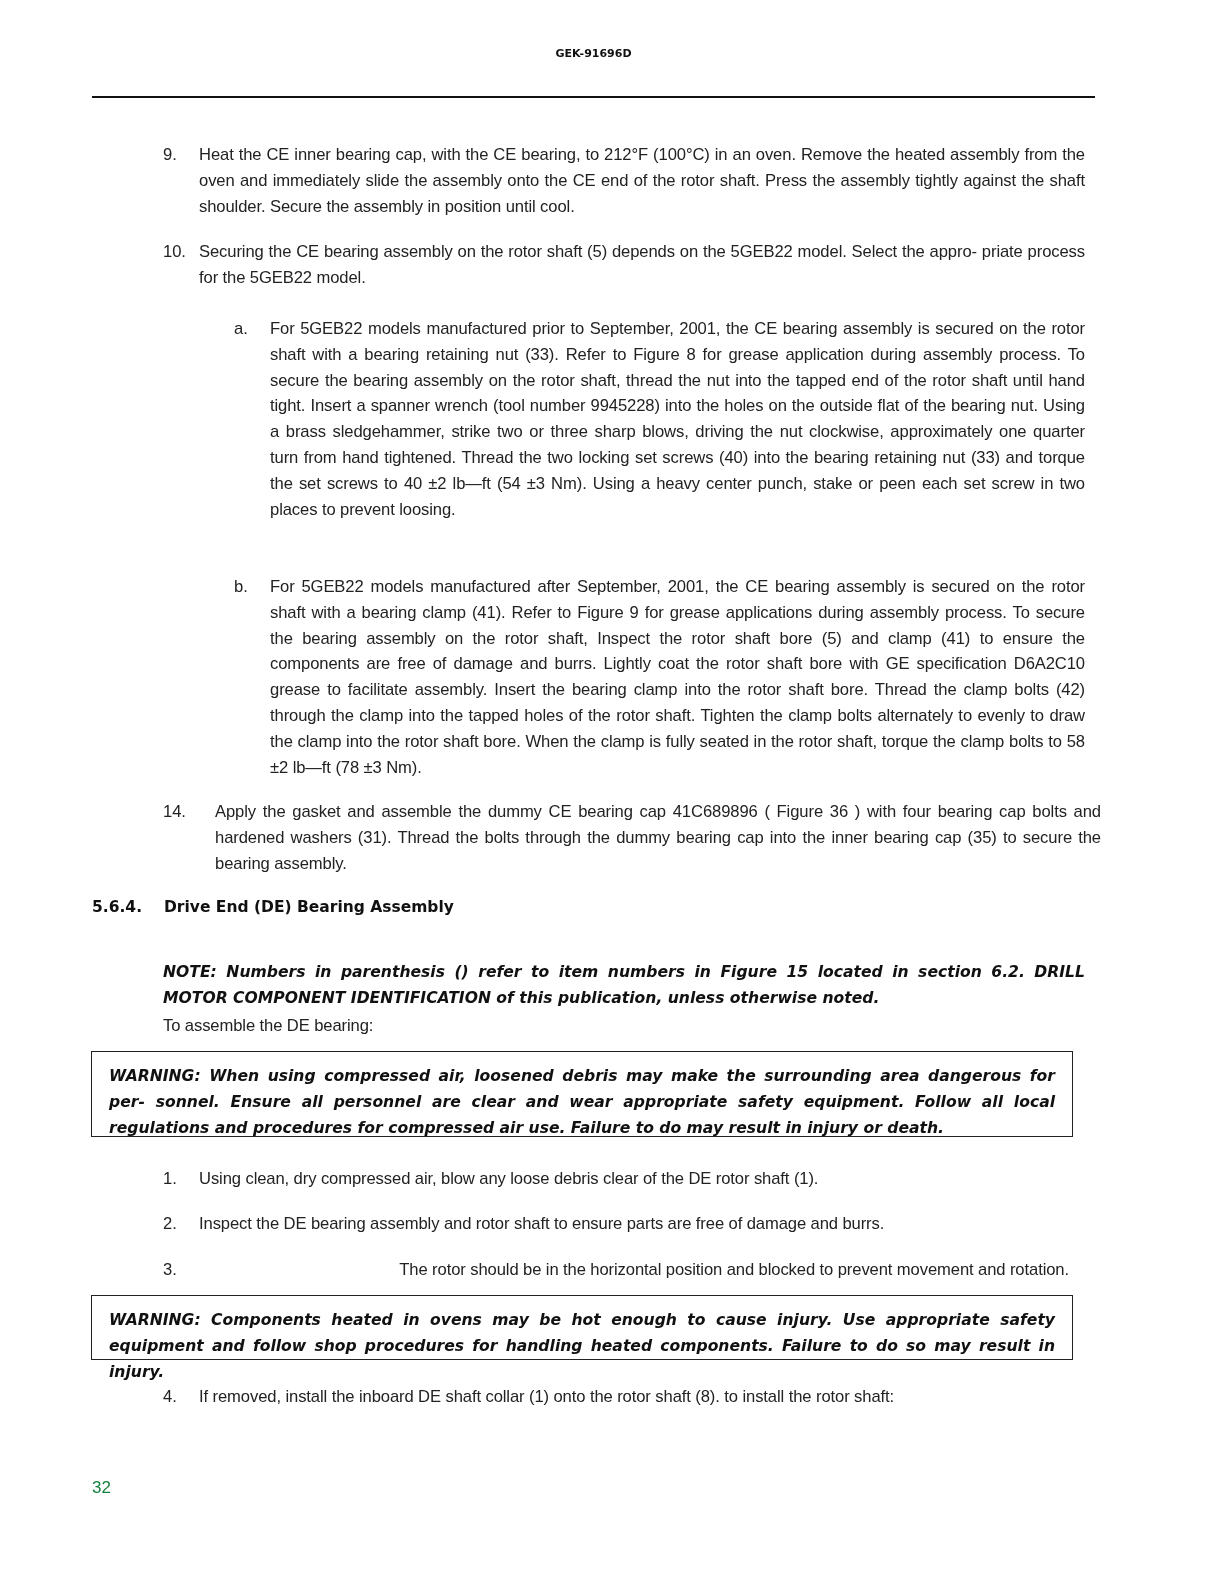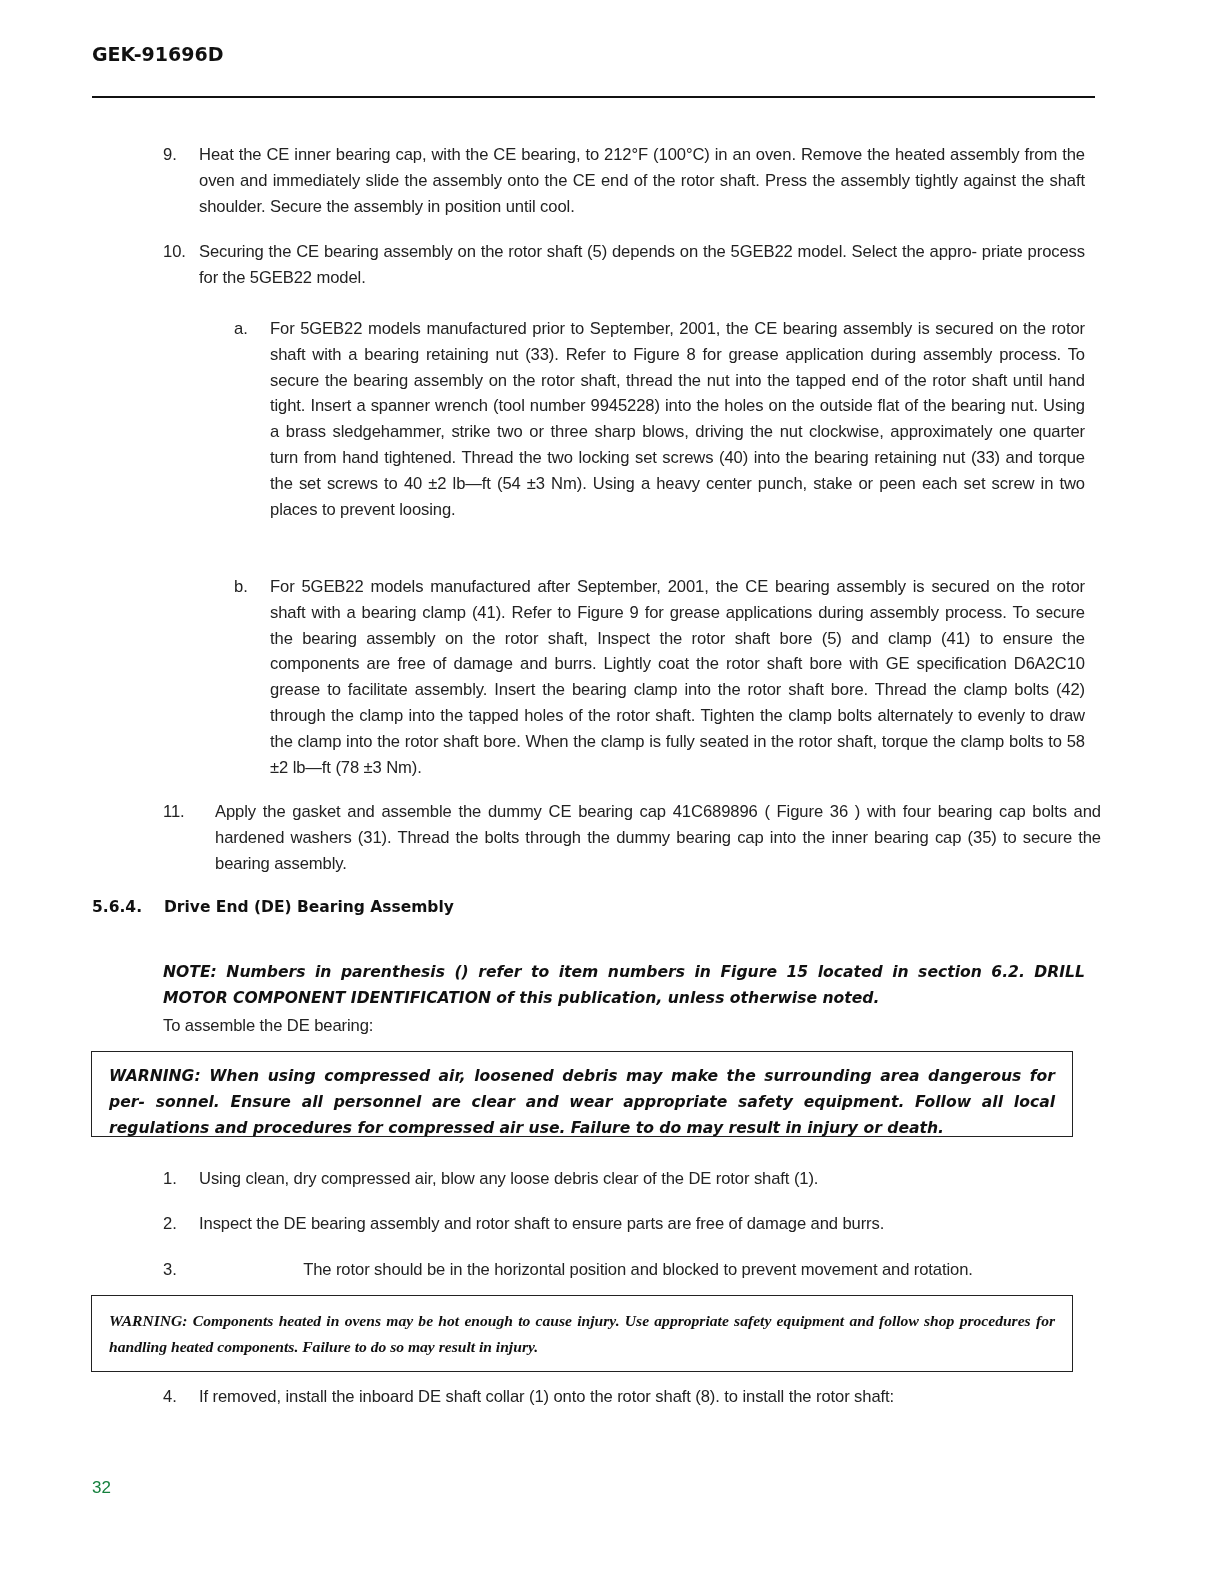--- a/index.html
+++ b/index.html
@@ -3,21 +3,21 @@
 <meta charset="utf-8">
 <style>
   html, body { margin: 0; padding: 0; background: #ffffff; }
   body {
     width: 1224px; height: 1584px; position: relative; overflow: hidden;
     font-family: "Liberation Sans", sans-serif; color: #1a1a1a;
   }
   .header { position: absolute; left: 92px; top: 42px; width: 1003px; }
   .header .doc-id, .header .doc-title {
     font-family: "DejaVu Sans", sans-serif; font-weight: bold;
-    font-size: 19px; line-height: 24px; color: #111;
+    font-size: 11px; line-height: 24px; color: #111; text-align: center;
   }
   .header-rule { position: absolute; left: 92px; top: 96px; width: 1003px; height: 2px; background: #111; }
 
   .body-text {
     font-family: "Liberation Sans", sans-serif; font-size: 16.6px;
     line-height: 25.8px; color: #222; letter-spacing: -0.1px;
   }
   .step { position: absolute; }
   .step .num { position: absolute; left: 0; top: 0; }
   .step .txt { position: absolute; text-align: justify; }
@@ -63,21 +63,21 @@
   <span class="num">a.</span>
   <div class="txt" style="left:36px; width:815px;">For 5GEB22 models manufactured prior to September, 2001, the CE bearing assembly is secured on the rotor shaft with a bearing retaining nut (33). Refer to Figure 8 for grease application during assembly process. To secure the bearing assembly on the rotor shaft, thread the nut into the tapped end of the rotor shaft until hand tight. Insert a spanner wrench (tool number 9945228) into the holes on the outside flat of the bearing nut. Using a brass sledgehammer, strike two or three sharp blows, driving the nut clockwise, approximately one quarter turn from hand tightened. Thread the two locking set screws (40) into the bearing retaining nut (33) and torque the set screws to 40 ±2 lb—ft (54 ±3 Nm). Using a heavy center punch, stake or peen each set screw in two places to prevent loosing.</div>
 </div>
 
 <div class="step body-text" style="left:234px; top:574px; width:851px;">
   <span class="num">b.</span>
   <div class="txt" style="left:36px; width:815px;">For 5GEB22 models manufactured after September, 2001, the CE bearing assembly is secured on the rotor shaft with a bearing clamp (41). Refer to Figure 9 for grease applications during assembly process. To secure the bearing assembly on the rotor shaft, Inspect the rotor shaft bore (5) and clamp (41) to ensure the components are free of damage and burrs. Lightly coat the rotor shaft bore with GE specification D6A2C10 grease to facilitate assembly. Insert the bearing clamp into the rotor shaft bore. Thread the clamp bolts (42) through the clamp into the tapped holes of the rotor shaft. Tighten the clamp bolts alternately to evenly to draw the clamp into the rotor shaft bore. When the clamp is fully seated in the rotor shaft, torque the clamp bolts to 58 ±2 lb—ft (78 ±3 Nm).</div>
 </div>
 
 <div class="step body-text" style="left:163px; top:799px; width:922px;">
-  <span class="num">11.</span>
+  <span class="num">14.</span>
   <div class="txt" style="left:52px; width:886px;">Apply the gasket and assemble the dummy CE bearing cap 41C689896 ( Figure 36 ) with four bearing cap bolts and hardened washers (31). Thread the bolts through the dummy bearing cap into the inner bearing cap (35) to secure the bearing assembly.</div>
 </div>
 
 <div class="heading">
   <span class="hnum">5.6.4.</span>
   <span class="htitle">Drive End (DE) Bearing Assembly</span>
 </div>
 
 <div class="note">NOTE: Numbers in parenthesis () refer to item numbers in Figure 15 located in section 6.2. DRILL MOTOR COMPONENT IDENTIFICATION of this publication, unless otherwise noted.</div>
 
@@ -88,23 +88,23 @@
 <div class="step body-text" style="left:163px; top:1166px; width:922px;">
   <span class="num">1.</span>
   <div class="txt" style="left:36px; width:886px; text-align:left;">Using clean, dry compressed air, blow any loose debris clear of the DE rotor shaft (1).</div>
 </div>
 <div class="step body-text" style="left:163px; top:1211px; width:922px;">
   <span class="num">2.</span>
   <div class="txt" style="left:36px; width:886px; text-align:left;">Inspect the DE bearing assembly and rotor shaft to ensure parts are free of damage and burrs.</div>
 </div>
 <div class="step body-text" style="left:163px; top:1257px; width:922px;">
   <span class="num">3.</span>
-  <div class="txt" style="left:32px; width:886px; text-align:center;">The rotor should be in the horizontal position and blocked to prevent movement and rotation.</div>
+  <div class="txt" style="left:20px; width:886px; text-align:right;">The rotor should be in the horizontal position and blocked to prevent movement and rotation.</div>
 </div>
 
-<div class="warning-box" style="top:1295px; height:77px;font-family:Liberation Serif, serif;">WARNING: Components heated in ovens may be hot enough to cause injury. Use appropriate safety equipment and follow shop procedures for handling heated components. Failure to do so may result in injury.</div>
+<div class="warning-box" style="top:1295px; height:65px;">WARNING: Components heated in ovens may be hot enough to cause injury. Use appropriate safety equipment and follow shop procedures for handling heated components. Failure to do so may result in injury.</div>
 
 <div class="step body-text" style="left:163px; top:1384px; width:922px;">
   <span class="num">4.</span>
   <div class="txt" style="left:36px; width:886px; text-align:left;">If removed, install the inboard DE shaft collar (1) onto the rotor shaft (8). to install the rotor shaft:</div>
 </div>
 
 <div class="page-number">32</div>
 
 </body></html>

